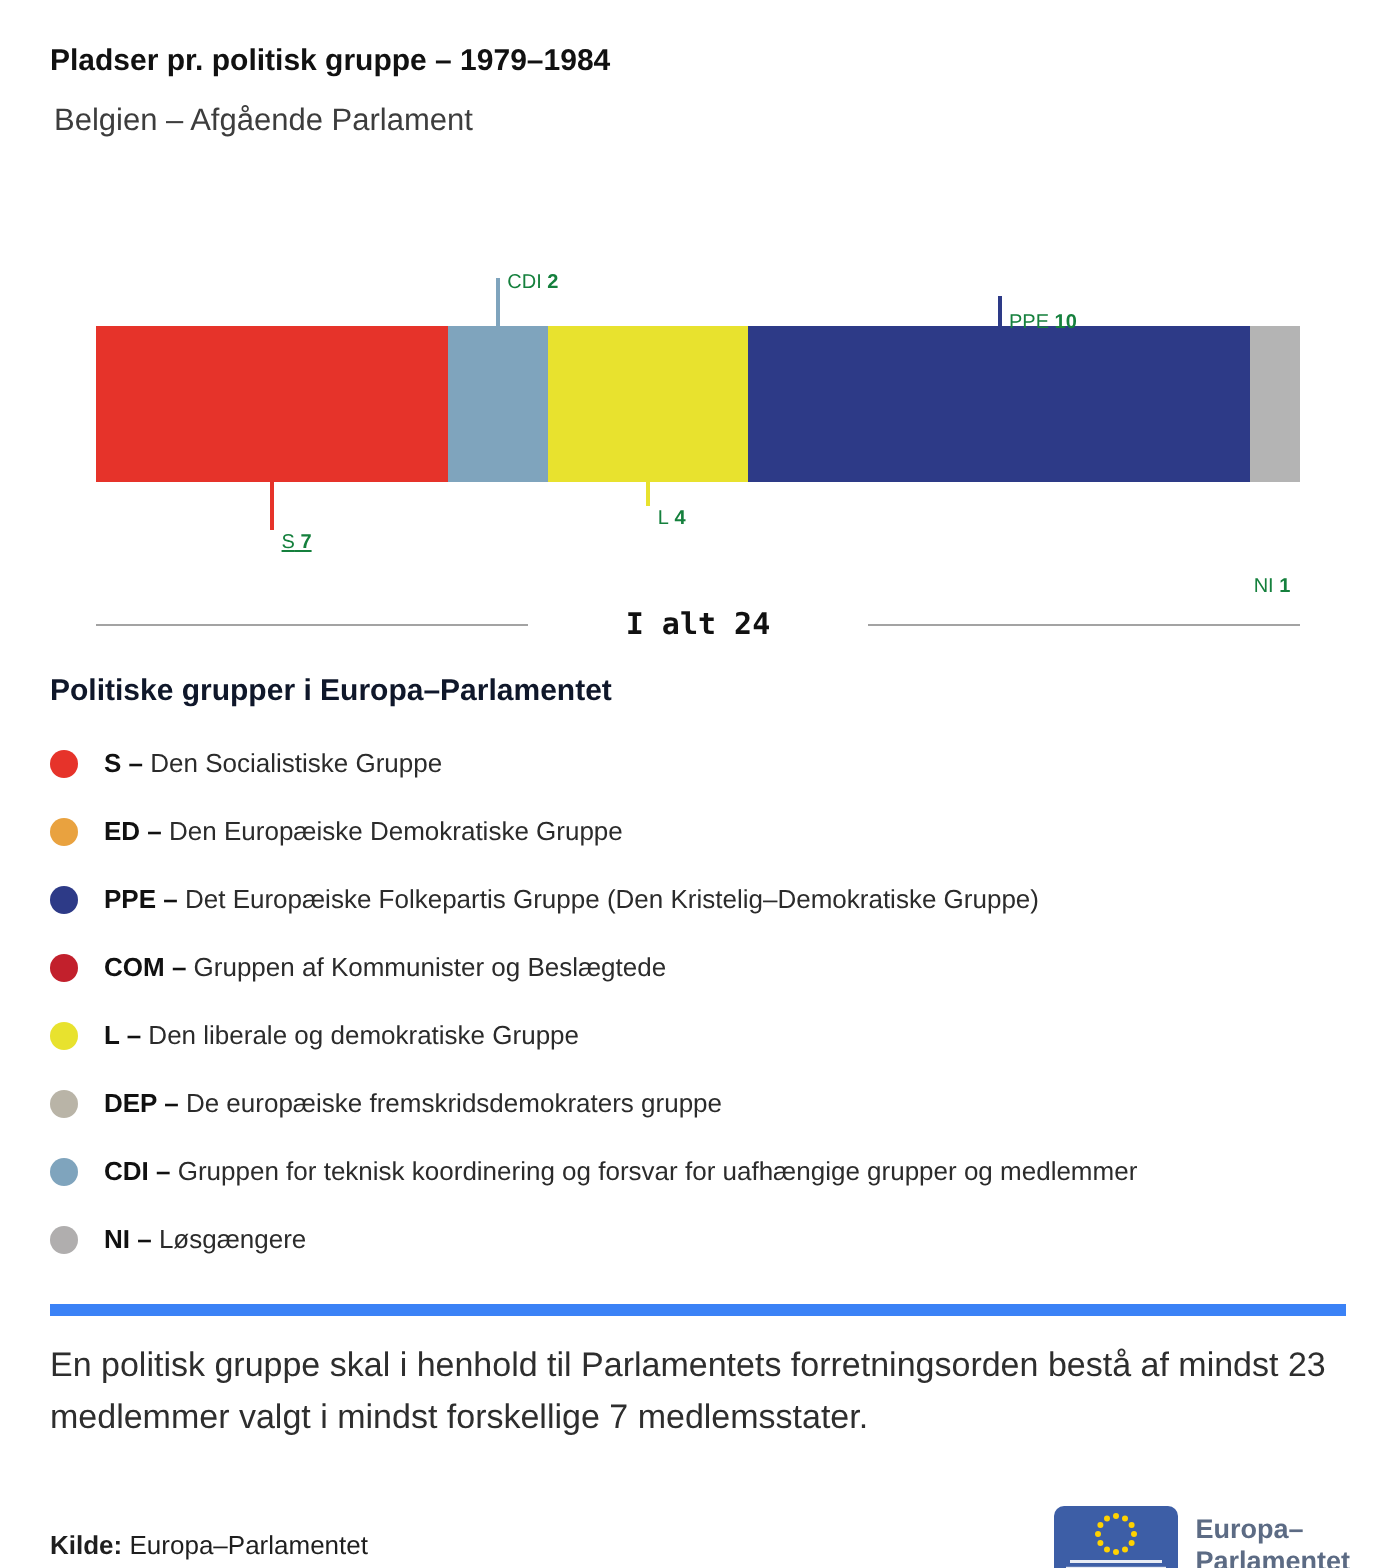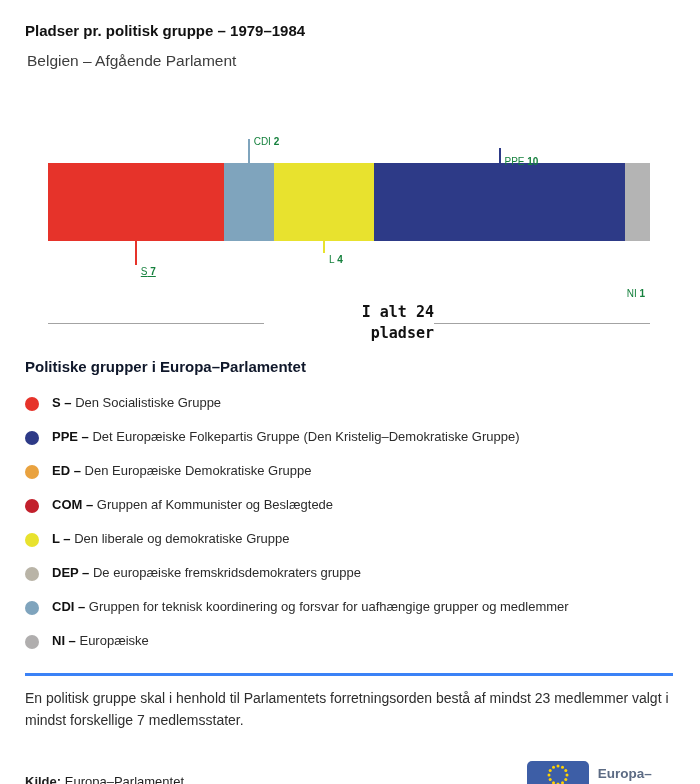--- a/index.html
+++ b/index.html
@@ -16,37 +16,37 @@
   .bar{position:absolute;left:0;top:35px;width:100%;height:78px;display:flex;}
   .seg{height:100%;}
   .callout-line{position:absolute;width:2px;margin-left:-1px;}
   .callout-label{position:absolute;font-size:10px;white-space:nowrap;color:#15803d;}
   .callout-label b{font-weight:700;}
 
   
   .total-banner{display:flex;align-items:center;margin:12px 0 0 23px;width:602px;}
   .rule{flex:1;height:1px;background:#a3a3a3;}
   .total-text{
-    width:170px;text-align:right;
+    width:170px;text-align:center;
     font-family:"DejaVu Sans Mono",monospace;font-weight:700;
     font-size:15px;line-height:1.4;color:#111;
   }
 
   
   .legend-heading{font-size:15px;font-weight:700;margin:14px 0 0 0;color:#0f172a;}
   .legend-list{list-style:none;margin:18px 0 0 0;padding:0;}
-  .legend-list li{display:flex;align-items:flex-end;height:18px;margin-bottom:16px;}
+  .legend-list li{display:flex;align-items:center;height:18px;margin-bottom:16px;}
   .dot{width:14px;height:14px;border-radius:50%;flex:0 0 14px;margin:1px 13px 0 0;}
   .legend-text{font-size:13px;color:#2b2b2b;line-height:17px;}
   .legend-text b{color:#111;}
 
   
   .note{
-    border-top:3px solid #3b82f6;margin-top:24px;padding-top:12px;
-    font-size:14px;line-height:1.55;color:#2e2e2e;max-width:648px;
+    border-top:6px solid #3b82f6;margin-top:24px;padding-top:12px;
+    font-size:17px;line-height:1.55;color:#2e2e2e;max-width:648px;
   }
   .footer{display:flex;justify-content:space-between;align-items:center;margin-top:30px;}
   .source{font-size:13px;color:#1f1f1f;}
   .source b{font-weight:700;margin-top:48px;}
   .logo-block{display:flex;align-items:center;gap:9px;}
   .logo-wordmark{font-size:13.5px;font-weight:700;color:#5c6b84;line-height:1.15;}
 </style>
 </head>
 <body>
 
@@ -72,59 +72,58 @@
       <div class="callout-label" style="left: calc(45.8333% + 5px); top: 126px;"><span>L</span><b>&nbsp;4</b></div>
       <div class="callout-line" style="left: 75%; top: 20px; height: 15px; background: rgb(45, 58, 135);"></div>
       <div class="callout-label" style="left: calc(75% + 5px); top: 12px; margin-top: 16px;"><span>PPE</span><b>&nbsp;10</b></div>
       <div class="callout-label" style="left: calc(97.9167% + 0px); top: 116px; transform: translateX(-58%); margin-top: 44px;"><span>NI</span><b>&nbsp;1</b></div>
     </div>
 
   <div class="total-banner">
     <div class="rule"></div>
     <div class="total-text">
       <div>I alt 24</div>
-      <div>pladser</div>
     </div>
     <div class="rule"></div>
   </div>
 
   <h2 class="legend-heading">Politiske grupper i Europa–Parlamentet</h2>
 
   <ul class="legend-list">
       <li>
         <span class="dot" style="background: rgb(230, 51, 42);"></span>
         <span class="legend-text"><b>S –</b><span> Den Socialistiske Gruppe</span></span>
       </li>
       <li>
+        <span class="dot" style="background: rgb(233, 162, 63);"></span>
+        <span class="legend-text"><b>ED –</b><span> Den Europæiske Demokratiske Gruppe</span></span>
+      </li>
+      <li>
         <span class="dot" style="background: rgb(45, 58, 135);"></span>
         <span class="legend-text"><b>PPE –</b><span> Det Europæiske Folkepartis Gruppe (Den Kristelig–Demokratiske Gruppe)</span></span>
-      </li>
-      <li>
-        <span class="dot" style="background: rgb(233, 162, 63);"></span>
-        <span class="legend-text"><b>ED –</b><span> Den Europæiske Demokratiske Gruppe</span></span>
       </li>
       <li>
         <span class="dot" style="background: rgb(194, 32, 44);"></span>
         <span class="legend-text"><b>COM –</b><span> Gruppen af Kommunister og Beslægtede</span></span>
       </li>
       <li>
         <span class="dot" style="background: rgb(232, 226, 46);"></span>
         <span class="legend-text"><b>L –</b><span> Den liberale og demokratiske Gruppe</span></span>
       </li>
       <li>
         <span class="dot" style="background: rgb(185, 180, 167);"></span>
         <span class="legend-text"><b>DEP –</b><span> De europæiske fremskridsdemokraters gruppe</span></span>
       </li>
       <li>
         <span class="dot" style="background: rgb(127, 164, 189);"></span>
         <span class="legend-text"><b>CDI –</b><span> Gruppen for teknisk koordinering og forsvar for uafhængige grupper og medlemmer</span></span>
       </li>
       <li>
         <span class="dot" style="background: rgb(176, 174, 174);"></span>
-        <span class="legend-text"><b>NI –</b><span> Europæiske</span></span>
+        <span class="legend-text"><b>NI –</b><span> Løsgængere</span></span>
       </li>
     </ul>
 
   <div class="note">En politisk gruppe skal i henhold til Parlamentets forretningsorden bestå af mindst 23 medlemmer valgt i mindst forskellige 7 medlemsstater.</div>
 
   <div class="footer">
     <div class="source">
       <b>Kilde:</b>
       <span>Europa–Parlamentet</span>
     </div>

